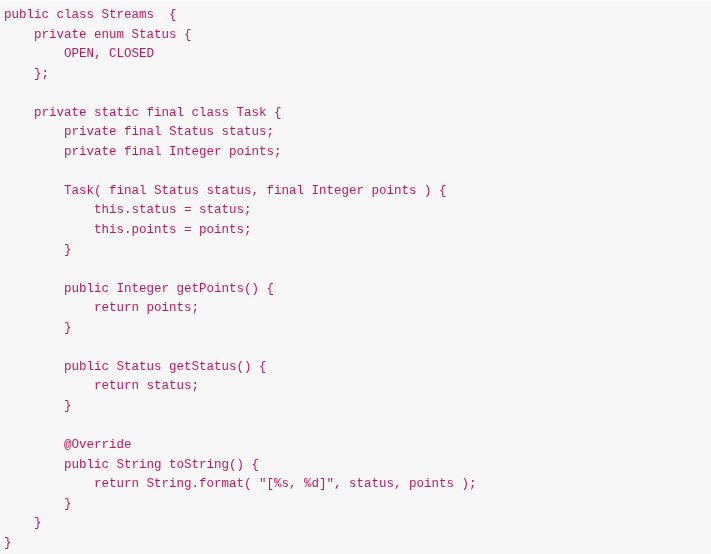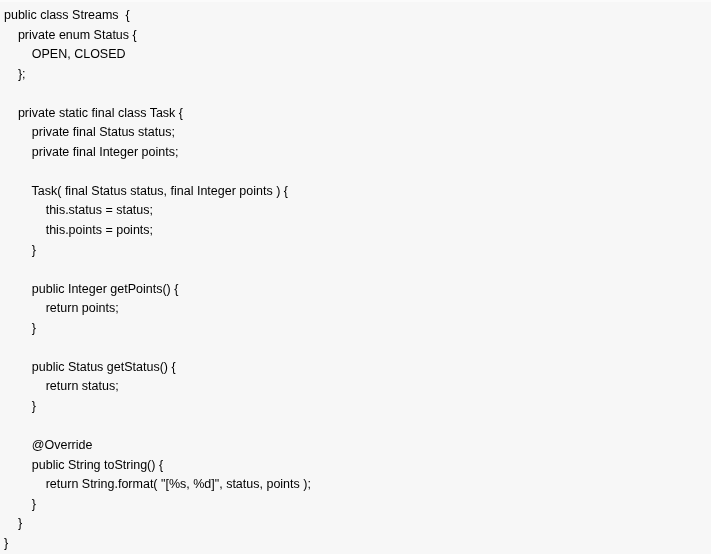--- a/index.html
+++ b/index.html
@@ -16,24 +16,24 @@
   .code-wrap {
     width: 711px;
     height: 554px;
     box-sizing: border-box;
     border-top: 2px solid #fbfbfb;
     padding: 4px 4px 0 4px;
     background: #f7f7f7;
   }
   pre.code {
     margin: 0;
-    font-family: Liberation Sans, sans-serif;
+    font-family: Liberation Mono, monospace;
     font-size: 12.5px;
     line-height: 19.55px;
-    color: #000000;
+    color: #be185d;
     white-space: pre;
     tab-size: 4;
   }
 </style>
 </head>
 <body>
 
 <div class="code-wrap">
   <pre class="code">public class Streams  {
     private enum Status {

